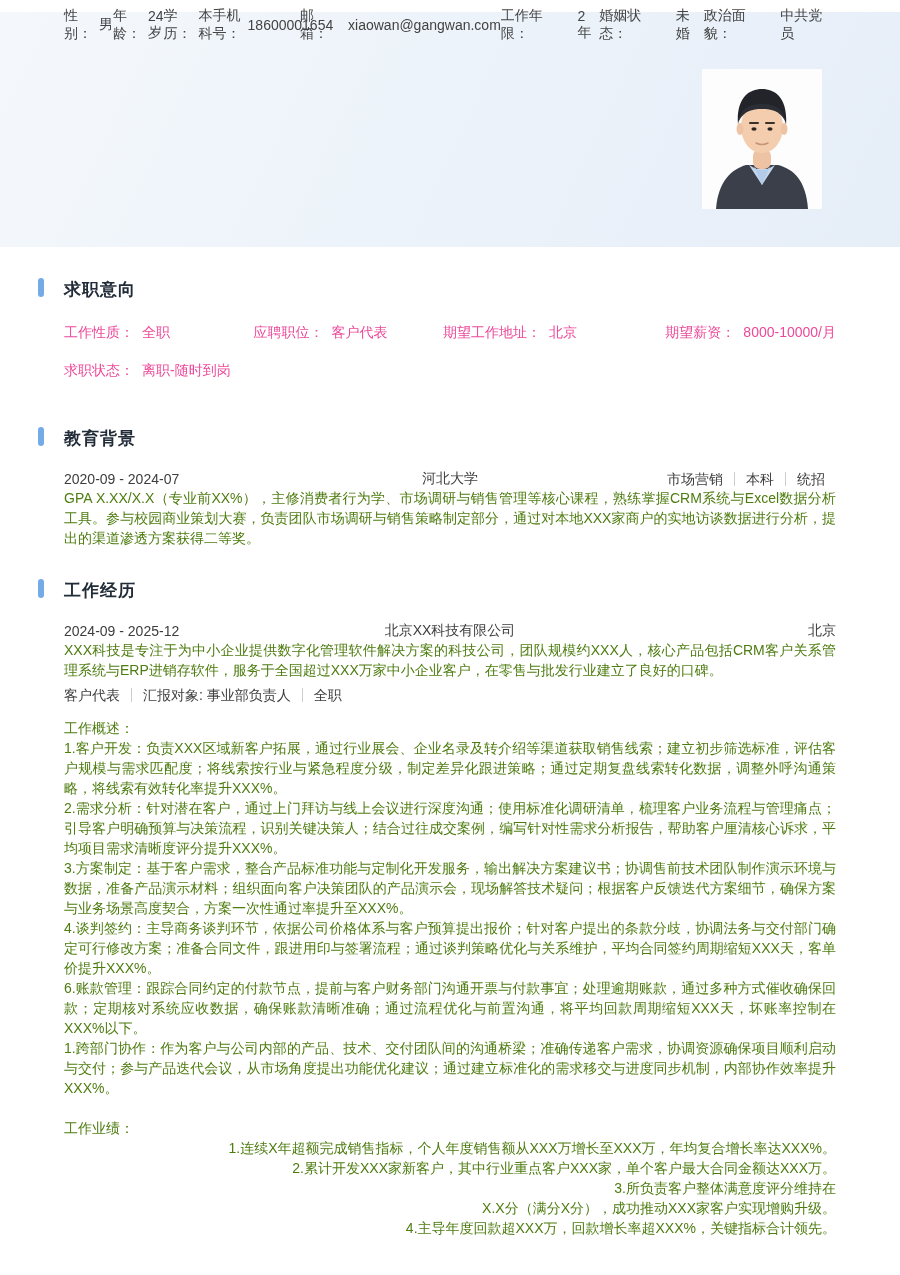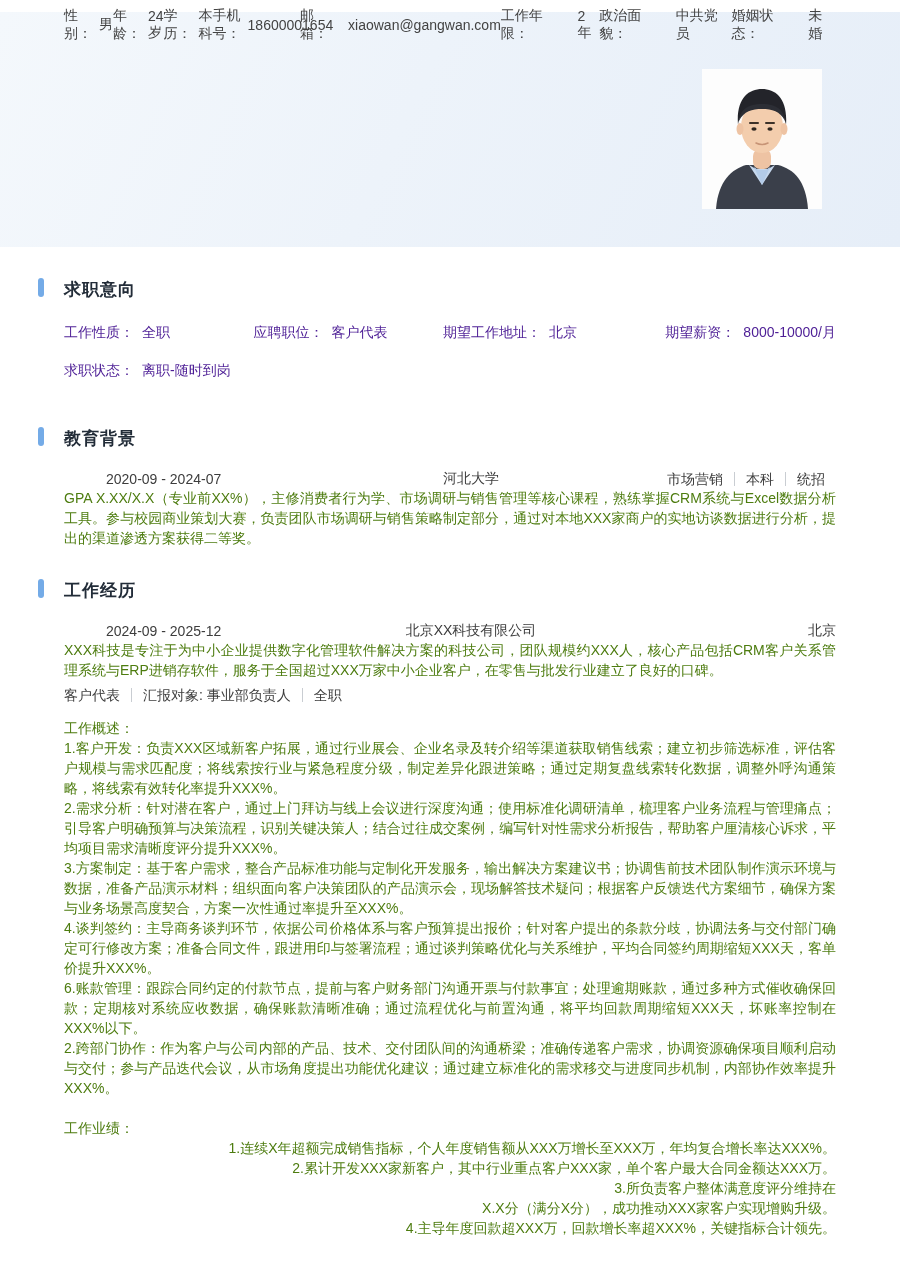--- a/index.html
+++ b/index.html
@@ -19,32 +19,32 @@
 
   
   main{padding:0 64px;box-sizing:border-box;}
   .section-title{display:flex;align-items:flex-start;height:20px;}
   .section-title .bar{width:6px;height:19px;border-radius:3px;background:#74abe7;margin-left:-26px;margin-right:20px;flex:none;}
   .section-title h2{font-size:17px;font-weight:bold;color:#222c38;margin:0;letter-spacing:1px;}
   .mt-sec1{margin-top:31px;}
   .mt-sec2{margin-top:47px;}
   .mt-sec3{margin-top:31px;}
 
-  .int-row{display:flex;margin-top:26px;font-size:14px;color:#4c1d95;}
+  .int-row{display:flex;margin-top:26px;font-size:14px;color:#ec4899;}
   .int-row.second{margin-top:20px;}
   .int-row div.field{display:flex;}
   .int-row div.field:nth-of-type(1){width:191px;}
   .int-row div.field:nth-of-type(2){width:191px;}
   .int-row div.field:nth-of-type(3){width:224px;}
   .int-row div.field:nth-of-type(4){margin-left:auto;}
   .field .lbl{margin-right:8px;white-space:nowrap;}
   .field .val{white-space:nowrap;}
 
   .row3{display:flex;align-items:center;margin-top:23px;font-size:14px;color:#3d3d3d;}
-  .row3 .c-left{flex:1;text-align:left;margin-left:42px;}
+  .row3 .c-left{flex:1;text-align:left;}
   .row3 .c-mid{flex:1.2;text-align:center;}
   .row3 .c-right{flex:1;display:flex;justify-content:flex-end;}
 
   .tags{display:inline-flex;align-items:center;}
   .tags .tag{padding:0 11px;line-height:14px;white-space:nowrap;}
   .tags .tag:first-of-type{padding-left:0;}
   .tags div.tag + div.tag{border-left:1px solid #c9cdd2;}
 
   .body-text{font-size:14px;line-height:20px;color:#4d7c0f;text-align:justify;}
   .desc{margin-top:12px;}
@@ -91,27 +91,27 @@
             <span class="lbl">邮箱：</span>
             <span class="val">xiaowan@gangwan.com</span>
           </div>
 
           <div class="info-row">
             <span class="lbl">工作年限：</span>
             <span class="val">2年</span>
           </div>
 
           <div class="info-row">
+            <span class="lbl">婚姻状态：</span>
+            <span class="val">未婚</span>
+          </div>
+
+          <div class="info-row">
             <span class="lbl">政治面貌：</span>
             <span class="val">中共党员</span>
-          </div>
-
-          <div class="info-row">
-            <span class="lbl">婚姻状态：</span>
-            <span class="val">未婚</span>
           </div>
         </div>
     </div>
 
     <div class="photo">
       <svg width="120" height="140" viewBox="0 0 120 140">
         <rect x="0" y="0" width="120" height="140" fill="#fdfdfd"></rect>
 
         <path d="M14 140 C16 112 30 100 44 96 L76 96 C92 100 104 112 106 140 Z" fill="#3a3f4a"></path>
         <path d="M47 96 L60 116 L73 96 L66 100 L54 100 Z" fill="#c6d8ee"></path>
@@ -227,21 +227,21 @@
 
             <p class="para">2.需求分析：针对潜在客户，通过上门拜访与线上会议进行深度沟通；使用标准化调研清单，梳理客户业务流程与管理痛点；引导客户明确预算与决策流程，识别关键决策人；结合过往成交案例，编写针对性需求分析报告，帮助客户厘清核心诉求，平均项目需求清晰度评分提升XXX%。</p>
 
             <p class="para">3.方案制定：基于客户需求，整合产品标准功能与定制化开发服务，输出解决方案建议书；协调售前技术团队制作演示环境与数据，准备产品演示材料；组织面向客户决策团队的产品演示会，现场解答技术疑问；根据客户反馈迭代方案细节，确保方案与业务场景高度契合，方案一次性通过率提升至XXX%。</p>
 
             <p class="para">4.谈判签约：主导商务谈判环节，依据公司价格体系与客户预算提出报价；针对客户提出的条款分歧，协调法务与交付部门确定可行修改方案；准备合同文件，跟进用印与签署流程；通过谈判策略优化与关系维护，平均合同签约周期缩短XXX天，客单价提升XXX%。</p>
 
 
             <p class="para">6.账款管理：跟踪合同约定的付款节点，提前与客户财务部门沟通开票与付款事宜；处理逾期账款，通过多种方式催收确保回款；定期核对系统应收数据，确保账款清晰准确；通过流程优化与前置沟通，将平均回款周期缩短XXX天，坏账率控制在XXX%以下。</p>
 
-            <p class="para">2.跨部门协作：作为客户与公司内部的产品、技术、交付团队间的沟通桥梁；准确传递客户需求，协调资源确保项目顺利启动与交付；参与产品迭代会议，从市场角度提出功能优化建议；通过建立标准化的需求移交与进度同步机制，内部协作效率提升XXX%。</p>
+            <p class="para">1.跨部门协作：作为客户与公司内部的产品、技术、交付团队间的沟通桥梁；准确传递客户需求，协调资源确保项目顺利启动与交付；参与产品迭代会议，从市场角度提出功能优化建议；通过建立标准化的需求移交与进度同步机制，内部协作效率提升XXX%。</p>
           </div>
       </div>
 
       <div class="ach-block body-text">
         <div class="heading">工作业绩：</div>
         <div>
 
             <p class="para ach-line">1.连续X年超额完成销售指标，个人年度销售额从XXX万增长至XXX万，年均复合增长率达XXX%。</p>
 
             <p class="para ach-line">2.累计开发XXX家新客户，其中行业重点客户XXX家，单个客户最大合同金额达XXX万。</p>

